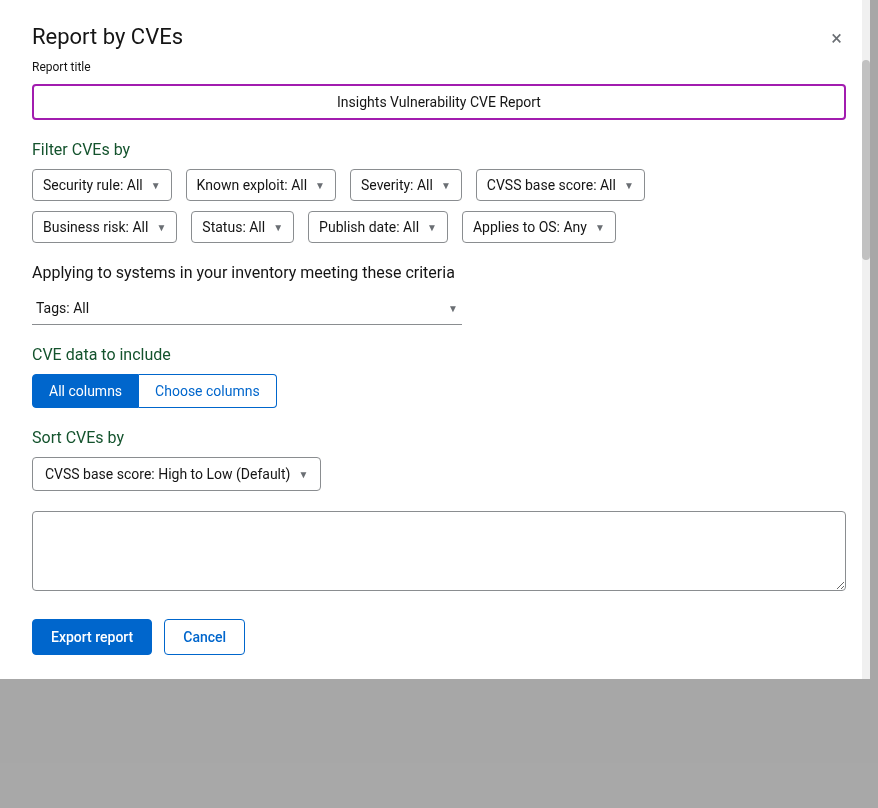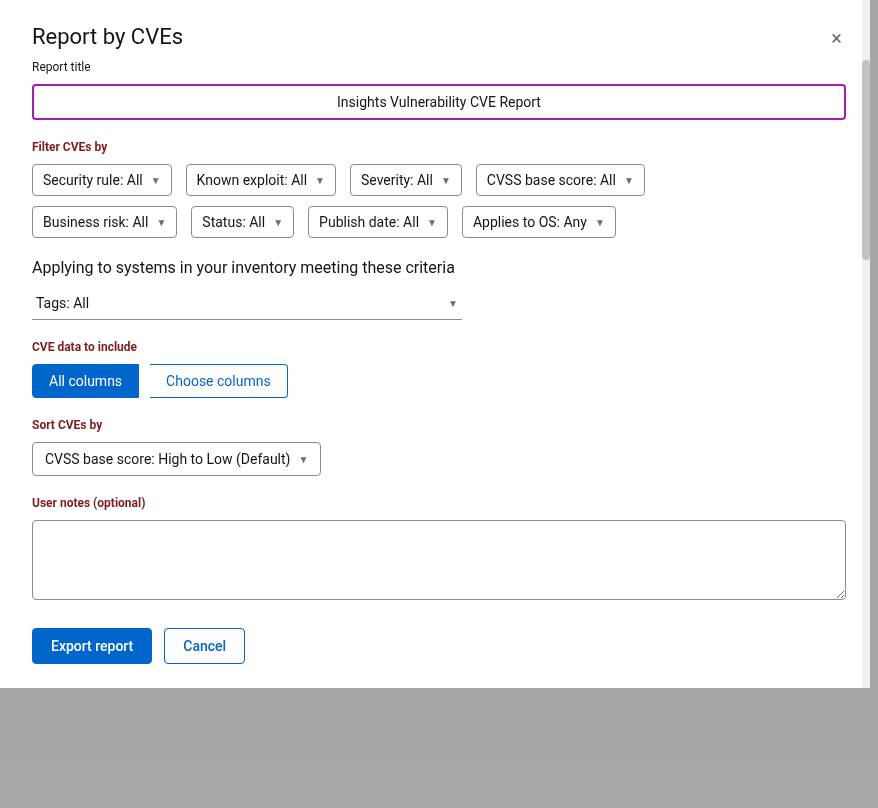--- a/index.html
+++ b/index.html
@@ -61,23 +61,23 @@
     }
 
     .section-label {
       font-size: 12px;
       font-weight: 400;
       color: #151515;
       margin-bottom: 10px;
     }
 
     .section-label-bold {
-      font-size: 12px;
-      font-weight: 700;
-      color: #7f1d1d;
+      font-size: 16px;
+      font-weight: 400;
+      color: #14532d;
       margin-bottom: 10px;
     }
 
     .report-title-input {
       width: 100%;
       padding: 8px 12px;
       border: 2px solid #a21caf;
       border-radius: 4px;
       font-size: 14px;
       color: #151515;
@@ -146,21 +146,21 @@
       color: #6a6e73;
       margin-left: auto;
     }
 
     .cve-data-section {
       margin-bottom: 20px;
     }
 
     .button-group {
       display: flex;
-      gap: 11px;
+      gap: 0;
     }
 
     .btn-toggle {
       padding: 8px 16px;
       font-size: 14px;
       border: 1px solid #06c;
       cursor: pointer;
       background: #fff;
       color: #06c;
       transition: background 0.15s;
@@ -339,21 +339,20 @@
 
     <div class="sort-section">
       <div class="section-label-bold">Sort CVEs by</div>
       <div class="sort-dropdown">
         <span>CVSS base score: High to Low (Default)</span>
         <span class="arrow">▼</span>
       </div>
     </div>
 
     <div class="user-notes-section">
-      <div class="section-label-bold">User notes (optional)</div>
       <textarea class="user-notes-textarea" style=""></textarea>
     </div>
 
     <div class="action-row">
       <button class="btn-primary">Export report</button>
       <button class="btn-secondary">Cancel</button>
     </div>
 
     <div class="scrollbar-track">
       <div class="scrollbar-thumb"></div>

